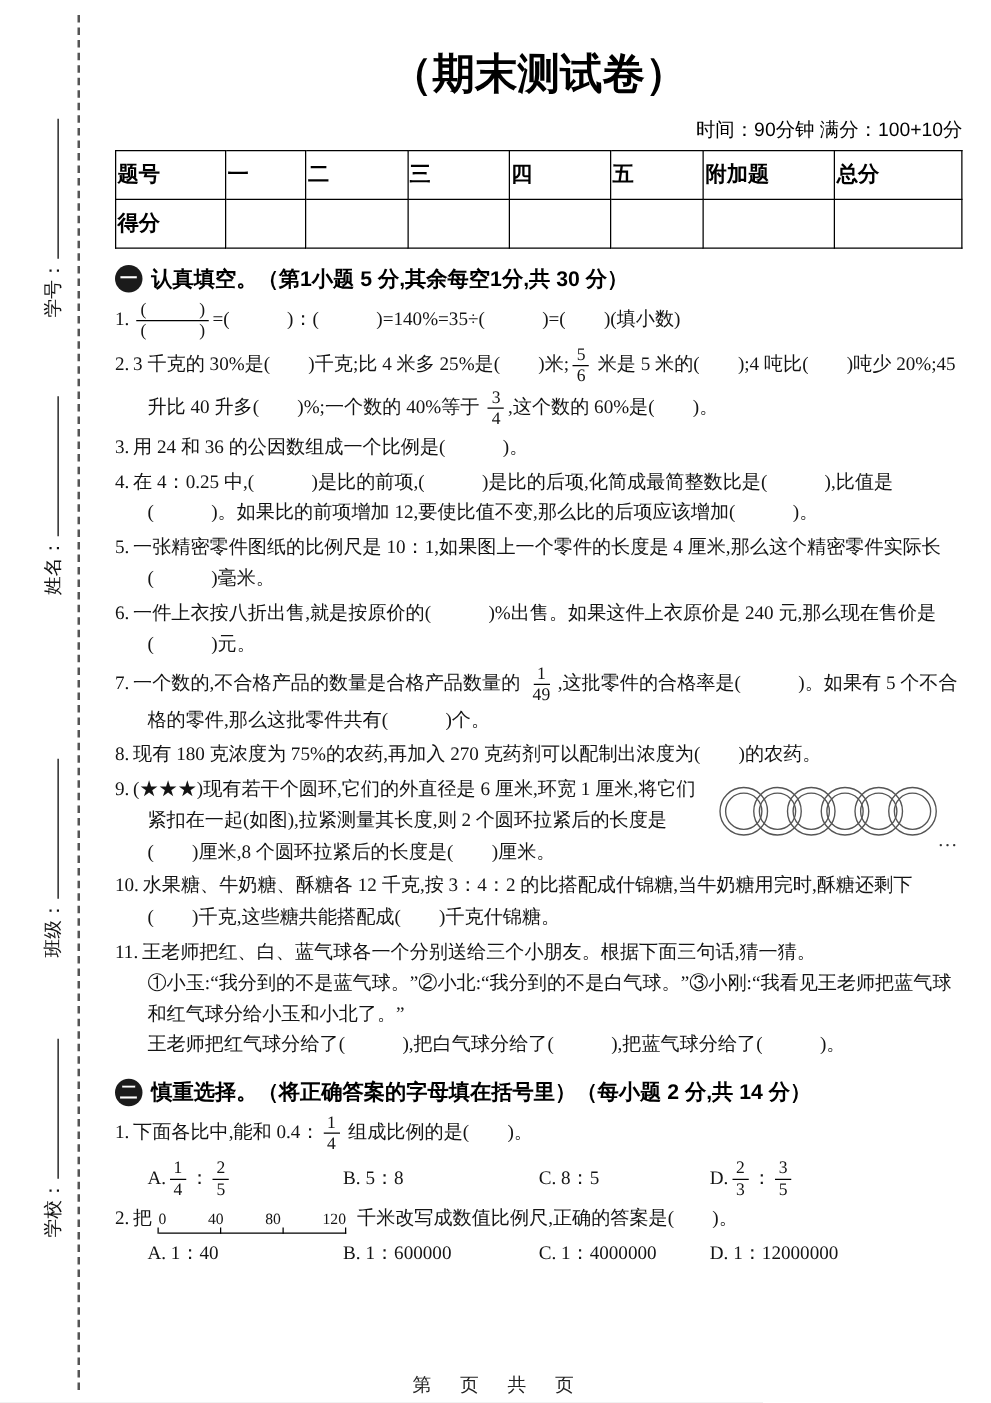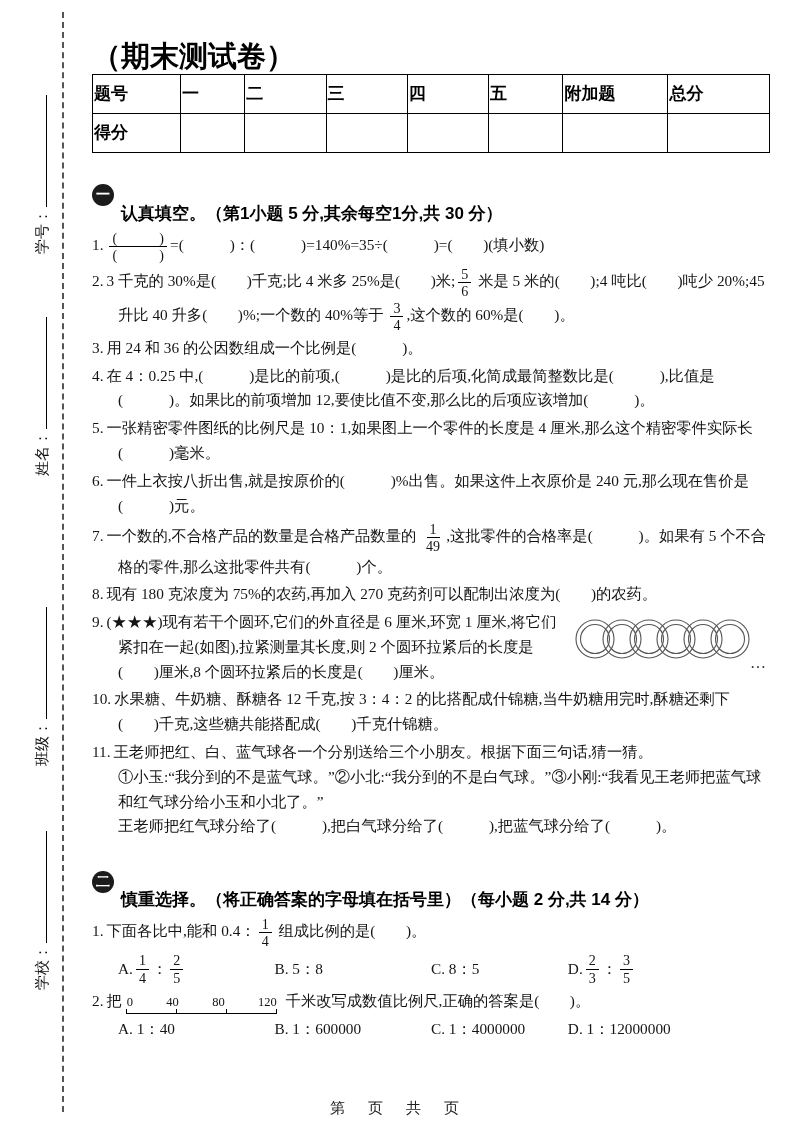--- a/index.html
+++ b/index.html
@@ -7,37 +7,37 @@
         font-family:"Liberation Serif",serif;color:#141414;}
   
   .sidebar-divider{position:absolute;left:62px;top:12px;bottom:10px;border-left:2px dashed #555;}
   .vblock{position:absolute;left:32px;transform:rotate(-90deg);transform-origin:left top;
           white-space:nowrap;font-size:15px;font-family:"Liberation Sans",sans-serif;color:#111;}
   .vline{display:inline-block;width:112px;height:14px;border-bottom:1.6px solid #000;margin-left:2px;}
   
   .main{position:absolute;left:92px;top:26px;width:678px;}
   .title{font-family:"Liberation Sans",sans-serif;font-weight:900;font-size:37px;line-height:1.25;
          text-align:center;letter-spacing:1px;color:#000;}
-  .subtitle{font-family:"Liberation Sans",sans-serif;font-weight:900;font-size:29px;line-height:1.2;
-            text-align:left;margin-top:13px;color:#000;}
+  .subtitle{font-family:"Liberation Sans",sans-serif;font-weight:900;font-size:34px;line-height:1.2;
+            text-align:center;margin-top:13px;color:#000;}
   .meta{font-family:"Liberation Sans",sans-serif;font-size:15.5px;text-align:right;margin-top:14px;
         margin-bottom:5px;color:#000;}
   
   table.score{border-collapse:collapse;width:100%;table-layout:fixed;
               font-family:"Liberation Sans",sans-serif;font-size:17px;font-weight:bold;color:#000;}
   table.score td{border:1.6px solid #000;height:36px;text-align:left;vertical-align:middle;}
   table.score col.c0{width:13%;} table.score col.c1{width:9.5%;} table.score col.c2{width:12%;}
   table.score col.c3{width:12%;} table.score col.c4{width:12%;} table.score col.c5{width:11%;}
   table.score col.c6{width:15.5%;} table.score col.c7{width:15%;}
   
   .section-header{display:flex;align-items:center;gap:7px;margin:13px 0 5px 0;}
   .sec-icon{display:inline-flex;align-items:center;justify-content:center;flex:0 0 22px;width:22px;height:22px;
             border-radius:50%;background:#1b1b1b;color:#fff;font-size:14px;font-weight:bold;
             font-family:"Liberation Sans",sans-serif;}
-  .sec-title{font-family:"Liberation Sans",sans-serif;font-weight:bold;font-size:17px;color:#000;margin-top:36px;}
+  .sec-title{font-family:"Liberation Sans",sans-serif;font-weight:bold;font-size:17px;color:#000;}
   .questions{font-size:15.3px;line-height:1.62;}
   .q{margin:0 0 3px 0;padding-left:26px;text-indent:-26px;}
   .qnum{padding-right:3px;}
   .frac{display:inline-flex;flex-direction:column;align-items:center;vertical-align:middle;
         margin:0 3px;line-height:1.15;font-size:0.92em;text-indent:0;text-align:center;}
   .frac .num{border-bottom:1.1px solid #000;padding:0 3px;}
   .frac .den{padding:0 3px;}
   .opts{display:flex;margin-top:3px;align-items:center;text-indent:0;}
   .opt{display:inline-flex;align-items:center;}
   .opt:nth-child(1){width:24%;} .opt:nth-child(2){width:24%;align-items:flex-end;} .opt:nth-child(3){width:21%;}
@@ -68,20 +68,21 @@
       <span>班级：</span><span class="vline"></span>
     </div>
     <div class="vblock" style="top:990px">
       <span>学校：</span><span class="vline"></span>
     </div>
     <div class="sidebar-divider"></div>
   </div>
 
   <div class="main">
     <div class="subtitle">（期末测试卷）</div>
+    <div class="meta">时间：90分钟  满分：100+10分</div>
 
     <table class="score">
       <colgroup>
         <col class="c0">
           <col class="c1">
           <col class="c2">
           <col class="c3">
         <col class="c4">
           <col class="c5">
           <col class="c6">

